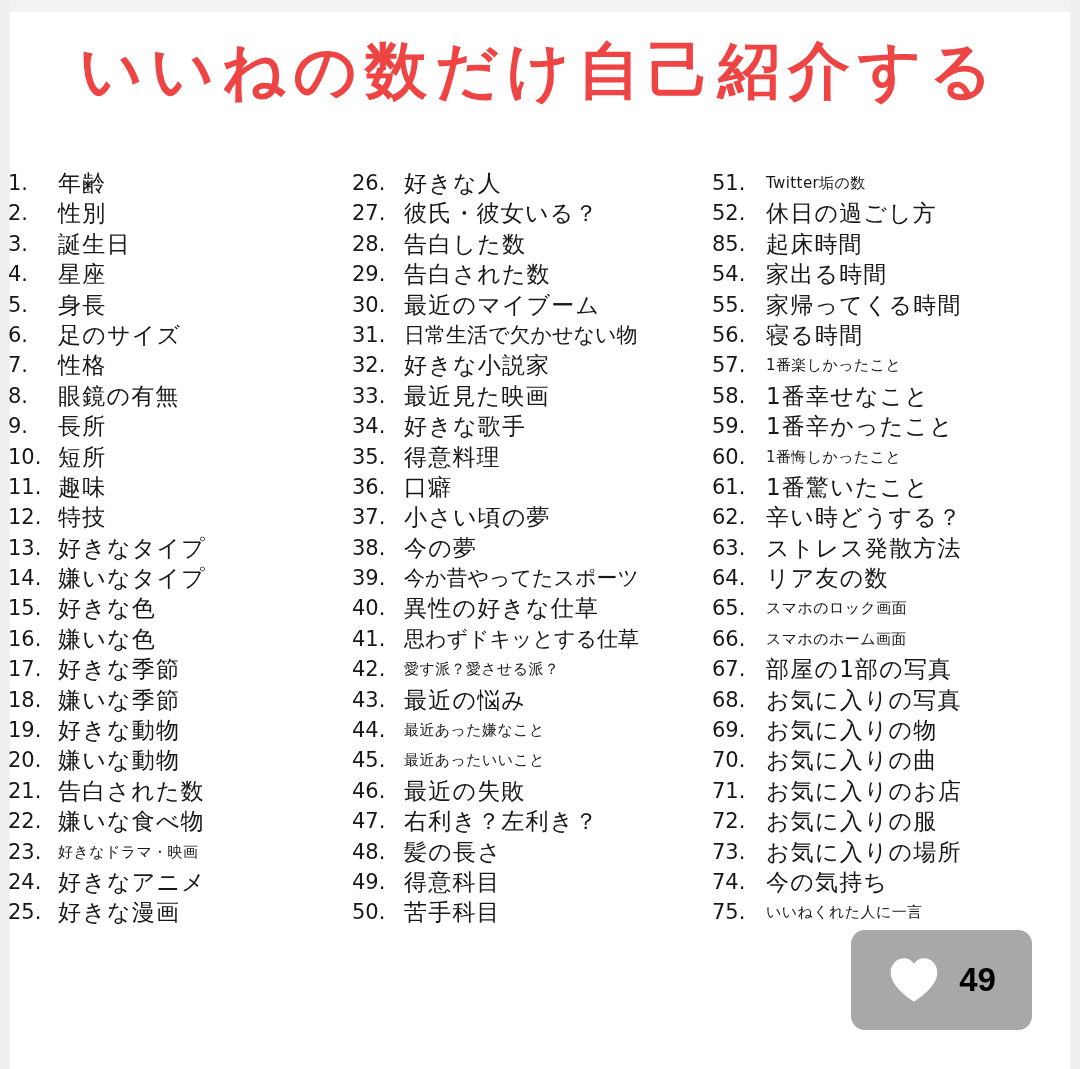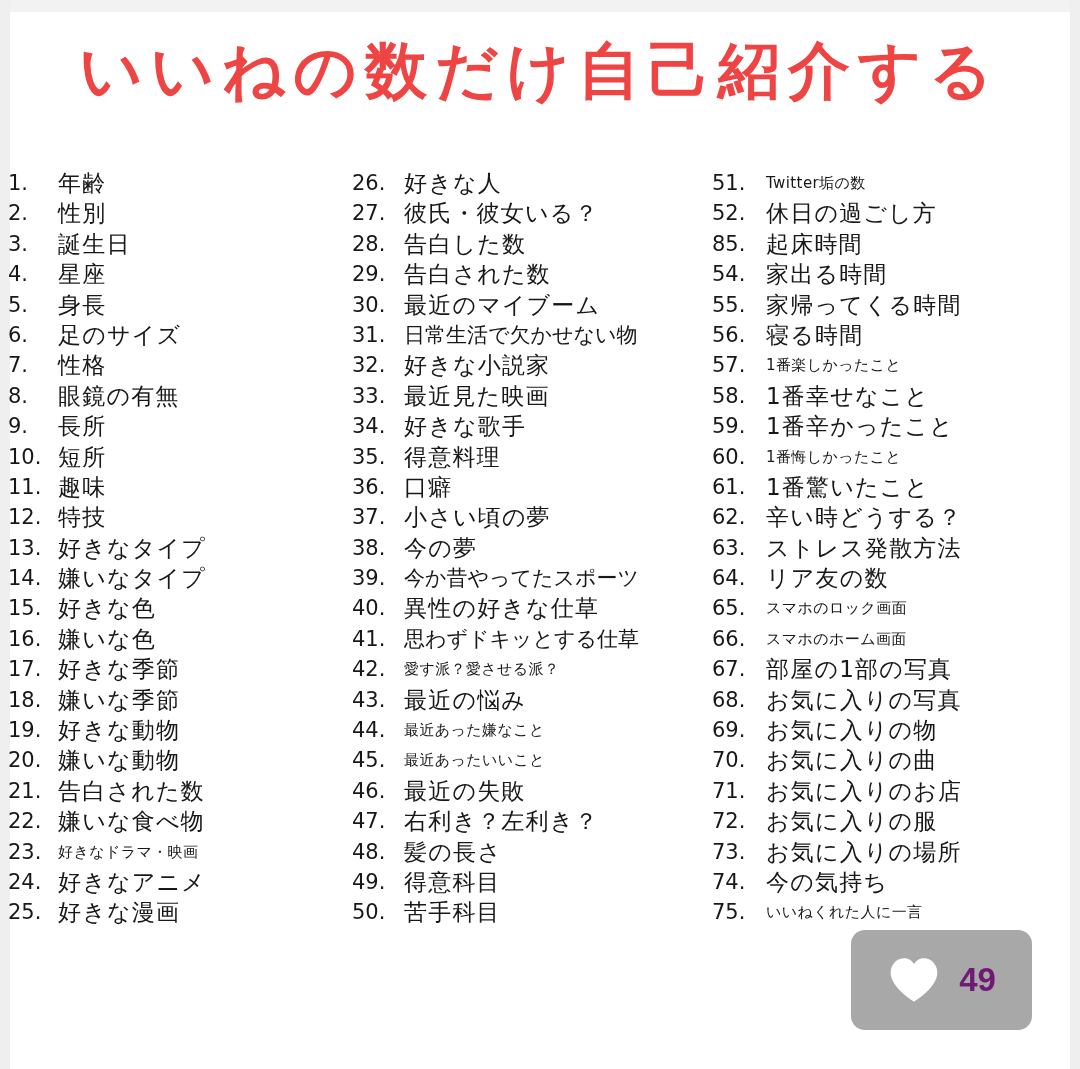--- a/index.html
+++ b/index.html
@@ -111,21 +111,21 @@
     justify-content: center;
     gap: 18px;
   }
   #like-badge .heart {
     width: 54px;
     height: 50px;
     display: block;
   }
   #like-count {
     font-size: 33px;
-    color: #701a75;
+    color: #000000;
     font-weight: 700;
     font-family: "Liberation Sans", sans-serif;
   }
 </style>
 </head>
 <body>
 
 <div id="sheet">
   <div id="frame-top"></div>
   <div id="frame-left"></div>

